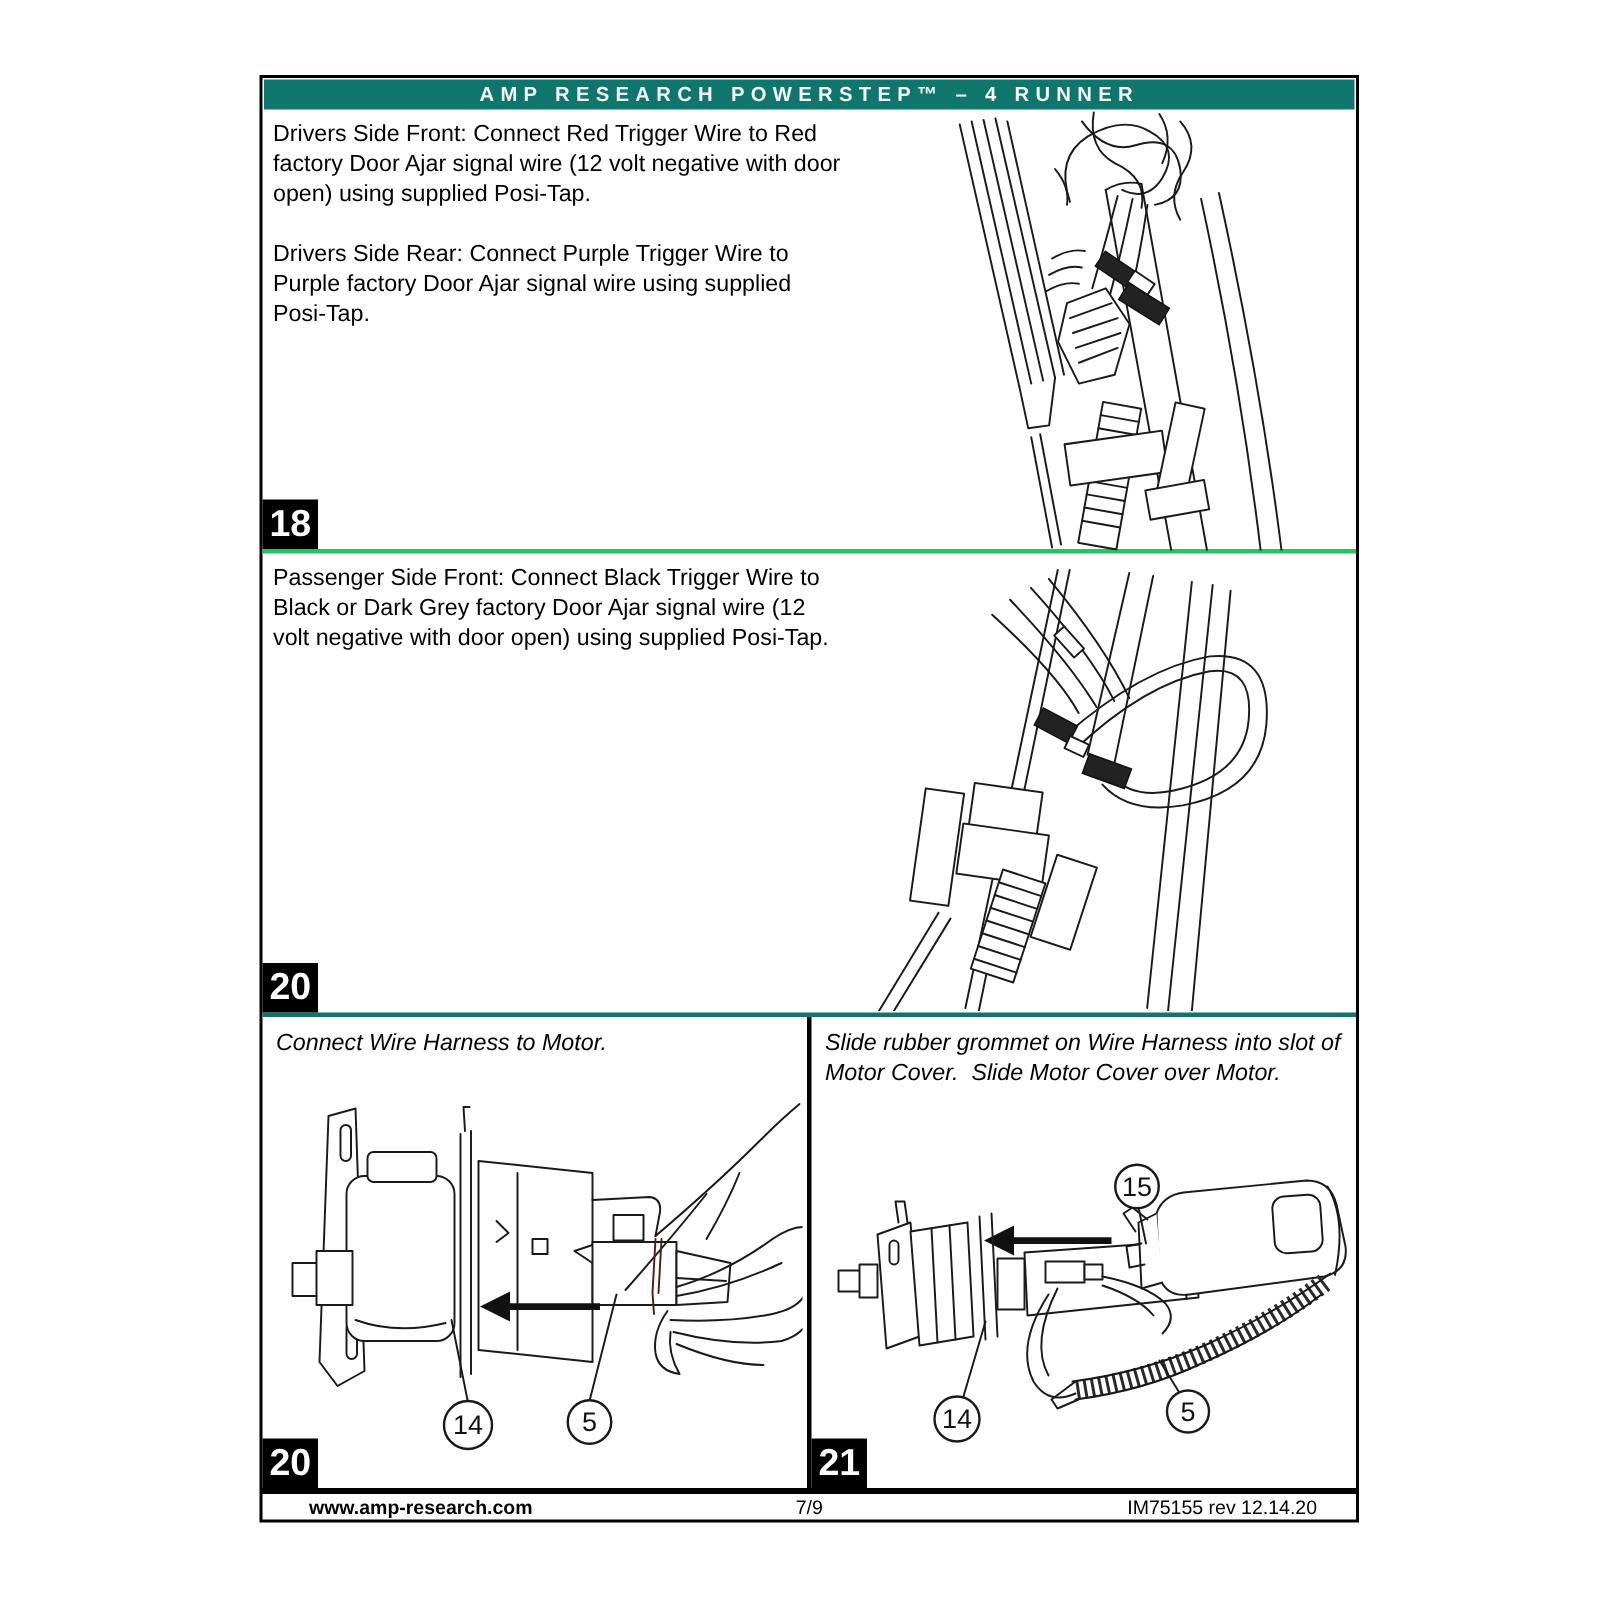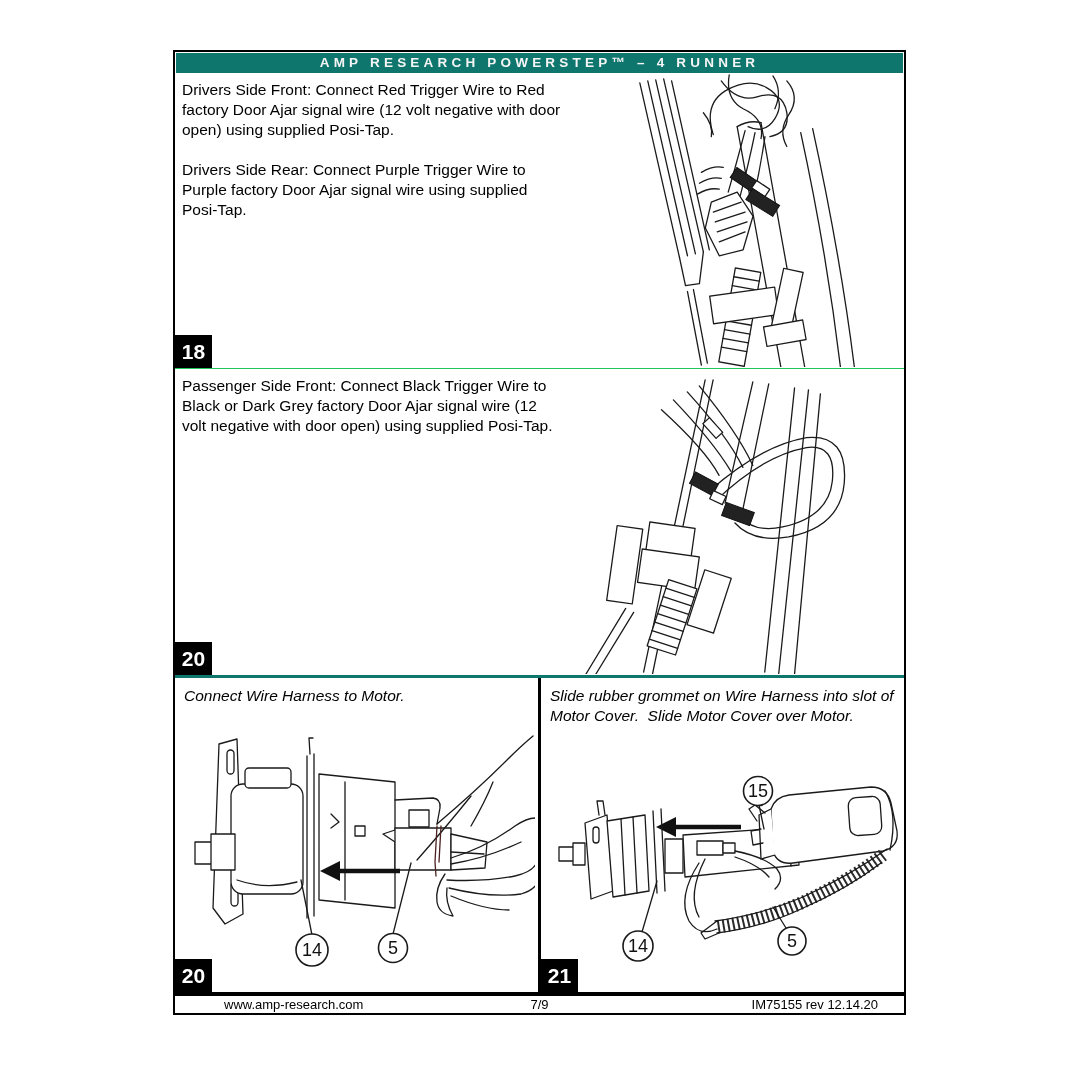--- a/index.html
+++ b/index.html
@@ -4,35 +4,35 @@
 <style>
   html,body{margin:0;padding:0;background:#fff;}
   .canvas{position:relative;width:1080px;height:1080px;background:#ffffff;
           font-family:"Liberation Sans", sans-serif;color:#000;overflow:hidden;}
   .frame{position:absolute;left:173px;top:50px;width:733px;height:944px;
          border:2px solid #000;box-sizing:border-box;background:#fff;}
   .header-bar{position:absolute;left:1px;right:1px;top:1px;height:20px;background:#0f766e;
               color:#f5f5f5;font-size:13.5px;font-weight:bold;letter-spacing:4.2px;
               text-align:center;line-height:20px;white-space:nowrap;}
   .row{position:absolute;left:0;right:0;box-sizing:border-box;}
-  .row1{top:21px;height:296px;border-bottom:1px solid #22c55e;}
+  .row1{top:21px;height:296px;border-bottom:3px solid #22c55e;}
   .row2{top:317px;height:309px;border-bottom:3px solid #0f766e;}
   .row3{top:626px;height:314px;}
   .instruction{position:absolute;left:7px;top:7px;width:382px;font-size:15.5px;line-height:20px;}
   .instruction p{margin:0 0 20px 0;white-space:pre-wrap;}
   .badge{position:absolute;left:0;bottom:0;width:37px;height:33px;background:#000;color:#fff;
-         font-size:21px;font-weight:bold;display:flex;align-items:center;justify-content:center;}
+         font-size:25px;font-weight:bold;display:flex;align-items:center;justify-content:center;}
   .fig{position:absolute;}
   .col-left{position:absolute;left:0;top:0;bottom:0;width:363px;border-right:3px solid #000;box-sizing:content-box;}
   .col-right{position:absolute;left:366px;top:0;bottom:0;right:0;}
   .col-text{position:absolute;left:9px;top:8px;width:344px;font-size:15.5px;line-height:20px;font-style:italic;}
   .col-text p{margin:0;white-space:pre-wrap;}
   .footer-bar{position:absolute;left:173px;top:994px;width:733px;height:21px;border:2px solid #000;
               box-sizing:border-box;background:#fff;font-size:13px;}
-  .footer-bar .site{position:absolute;left:49px;top:1px;line-height:16px;}
+  .footer-bar .site{position:absolute;left:31px;top:1px;line-height:16px;font-weight:bold;}
   .footer-bar .page{position:absolute;left:0;right:0;top:1px;text-align:center;line-height:16px;}
   .footer-bar .doc{position:absolute;right:26px;top:1px;line-height:16px;}
   svg{display:block;}
   .ln{fill:none;stroke:#1a1a1a;stroke-width:1.3;stroke-linecap:round;stroke-linejoin:round;}
   .wh{fill:#ffffff;stroke:#1a1a1a;stroke-width:1.3;stroke-linejoin:round;}
   .dk{fill:#222;stroke:#111;stroke-width:1;}
   .callout-circle{fill:#fff;stroke:#1a1a1a;stroke-width:1.6;}
   .callout-text{font-family:"Liberation Sans",sans-serif;font-size:18px;fill:#111;text-anchor:middle;}
   .arrow{stroke:#111;stroke-width:4.5;fill:none;}
   .arrow-head{fill:#111;stroke:none;}

